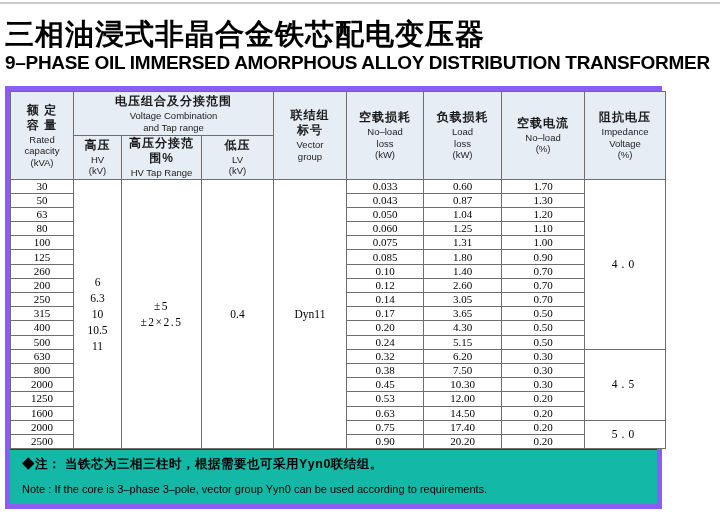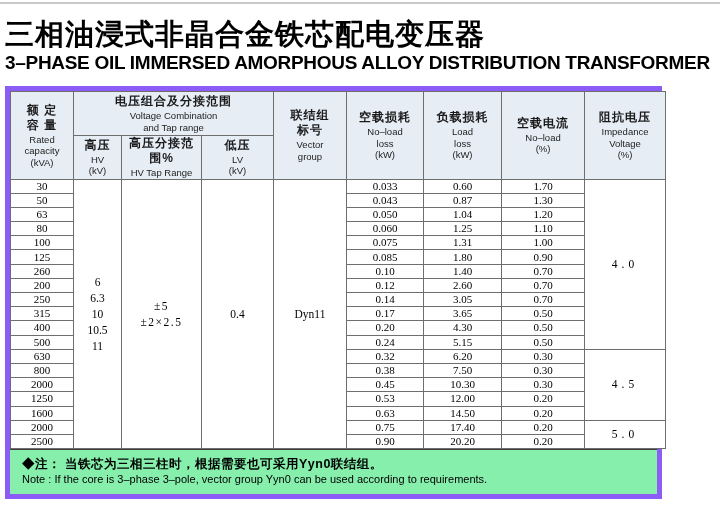--- a/index.html
+++ b/index.html
@@ -85,45 +85,45 @@
   }
   td.tap-cell { letter-spacing: 1.5px; }
   td.impedance-cell {
     letter-spacing: 4px;
     font-size: 11.5px;
   }
 
   .note {
     border-top: 1px solid #3f3f3f;
     padding: 6px 8px 8px 12px;
-    background: #86efac;
+    background: #14b8a6;
   }
   .note-zh {
     font-weight: bold;
     font-size: 12.5px;
     line-height: 16px;
     letter-spacing: 0.5px;
     color: #000;
   }
   .note-en {
     font-size: 11px;
     line-height: 14px;
-    margin-top: 0;
+    margin-top: 10px;
     color: #000;
   }
 </style>
 </head>
 <body>
 
 <div class="top-rule"></div>
 
 <div class="page">
 
   <div class="title-zh">三相油浸式非晶合金铁芯配电变压器</div>
-  <div class="title-en">3–PHASE OIL IMMERSED AMORPHOUS ALLOY DISTRIBUTION TRANSFORMER</div>
+  <div class="title-en">9–PHASE OIL IMMERSED AMORPHOUS ALLOY DISTRIBUTION TRANSFORMER</div>
 
   <div class="tbl-wrap">
     <table>
       <colgroup>
         <col style="width:63px">
           <col style="width:48px">
           <col style="width:80px">
         <col style="width:72px">
           <col style="width:73px">
           <col style="width:77px">

